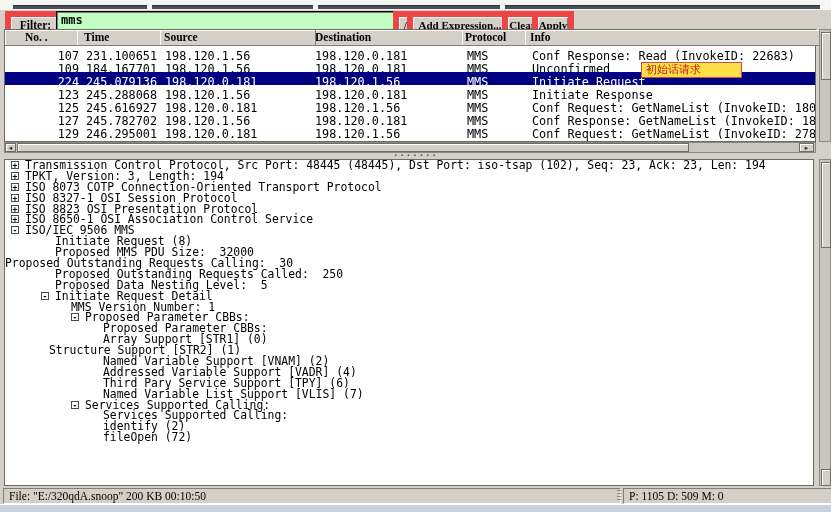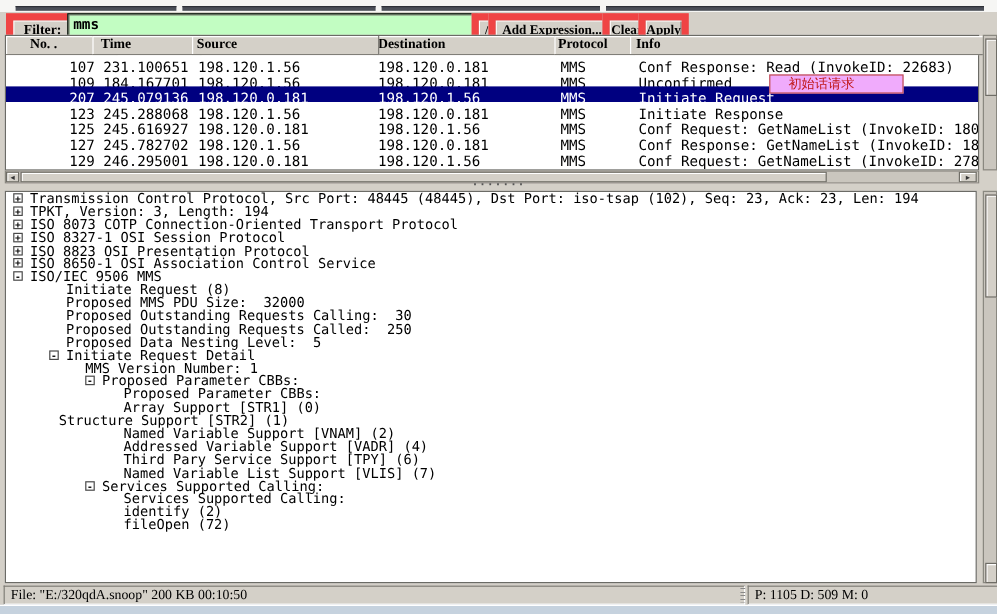--- a/index.html
+++ b/index.html
@@ -23,23 +23,23 @@
        border-bottom:1px solid #807e78;box-shadow:inset 1px 1px 0 #fff;
        font:bold 11.5px "Liberation Serif",serif;line-height:15px;white-space:nowrap;overflow:hidden;color:#000;}
   .rows{position:absolute;left:0;top:16px;width:100%;height:95px;overflow:hidden;background:#fff;}
   .prow{position:relative;height:13px;font:11.8px "DejaVu Sans Mono",monospace;line-height:13px;
        white-space:pre;color:#000;}
   .prow.sel{background:#000080;color:#fff;}
   .pc{position:absolute;top:4px;}
   .c-no{left:0;width:74px;text-align:right;}
   .c-time{left:81px;} .c-src{left:160px;} .c-dst{left:310px;} .c-proto{left:462px;} .c-info{left:527px;}
   
-  .annot{position:absolute;left:641px;top:62px;width:95px;height:14px;background:#f0abfc;
+  .annot{position:absolute;left:641px;top:62px;width:95px;height:14px;background:#fde047;
        border:1px solid #c05050;color:#c01818;font:11px "DejaVu Sans",sans-serif;
-       line-height:14px;padding-left:15px;white-space:nowrap;overflow:hidden;z-index:5;}
+       line-height:14px;padding-left:4px;white-space:nowrap;overflow:hidden;z-index:5;}
   
   .vscroll{position:absolute;width:12px;background:#cac6be;border:1px solid #8a8880;box-sizing:border-box;}
   .thumb{position:absolute;left:1px;width:8px;background:#d4d0c8;border:1px solid #6f6d66;
        box-shadow:inset 1px 1px 0 #fff;}
   .hscroll{position:absolute;left:4px;top:142px;width:812px;height:11px;background:#cac6be;
        border:1px solid #8a8880;box-sizing:border-box;}
   .hs-el{position:absolute;top:0;height:9px;background:#d4d0c8;border:1px solid #6f6d66;
        box-shadow:inset 1px 1px 0 #fff;box-sizing:border-box;font:7px "DejaVu Sans",sans-serif;
        line-height:8px;text-align:center;color:#333;}
   .splitter{position:absolute;left:0px;top:153px;width:831px;height:6px;background:#d4d0c8;
@@ -85,21 +85,21 @@
         <div class="hcell" style="left: 0px; width: 72px; padding-left: 20px;">No. .</div>
         <div class="hcell" style="left: 72px; width: 83px; padding-left: 7px;">Time</div>
         <div class="hcell" style="left: 306px; width: 151px; padding-left: 4px;">Destination</div>
         <div class="hcell" style="left: 155px; width: 151px; padding-left: 4px;">Source</div>
         <div class="hcell" style="left: 457px; width: 63px; padding-left: 3px;">Protocol</div>
         <div class="hcell" style="left: 520px; width: 291px; padding-left: 5px;">Info</div>
       </div>
     <div class="rows">
         <div class="prow"><span class="pc c-no">107</span><span class="pc c-time">231.100651</span><span class="pc c-src">198.120.1.56</span><span class="pc c-dst">198.120.0.181</span><span class="pc c-proto">MMS</span><span class="pc c-info">Conf Response: Read (InvokeID: 22683)</span></div>
         <div class="prow"><span class="pc c-no">109</span><span class="pc c-time">184.167701</span><span class="pc c-src">198.120.1.56</span><span class="pc c-dst">198.120.0.181</span><span class="pc c-proto">MMS</span><span class="pc c-info">Unconfirmed</span></div>
-        <div class="prow sel"><span class="pc c-no">207</span><span class="pc c-time">245.079136</span><span class="pc c-src">198.120.0.181</span><span class="pc c-dst">198.120.1.56</span><span class="pc c-proto">MMS</span><span class="pc c-info">Initiate Request</span></div>
+        <div class="prow sel"><span class="pc c-no">224</span><span class="pc c-time">245.079136</span><span class="pc c-src">198.120.0.181</span><span class="pc c-dst">198.120.1.56</span><span class="pc c-proto">MMS</span><span class="pc c-info">Initiate Request</span></div>
         <div class="prow"><span class="pc c-no">123</span><span class="pc c-time">245.288068</span><span class="pc c-src">198.120.1.56</span><span class="pc c-dst">198.120.0.181</span><span class="pc c-proto">MMS</span><span class="pc c-info">Initiate Response</span></div>
         <div class="prow"><span class="pc c-no">125</span><span class="pc c-time">245.616927</span><span class="pc c-src">198.120.0.181</span><span class="pc c-dst">198.120.1.56</span><span class="pc c-proto">MMS</span><span class="pc c-info">Conf Request: GetNameList (InvokeID: 180)</span></div>
         <div class="prow"><span class="pc c-no">127</span><span class="pc c-time">245.782702</span><span class="pc c-src">198.120.1.56</span><span class="pc c-dst">198.120.0.181</span><span class="pc c-proto">MMS</span><span class="pc c-info">Conf Response: GetNameList (InvokeID: 180)</span></div>
         <div class="prow"><span class="pc c-no">129</span><span class="pc c-time">246.295001</span><span class="pc c-src">198.120.0.181</span><span class="pc c-dst">198.120.1.56</span><span class="pc c-proto">MMS</span><span class="pc c-info">Conf Request: GetNameList (InvokeID: 278)</span></div>
         <div class="prow"><span class="pc c-no">131</span><span class="pc c-time">246.446143</span><span class="pc c-src">198.120.1.56</span><span class="pc c-dst">198.120.0.181</span><span class="pc c-proto">MMS</span><span class="pc c-info">Conf Response: GetNameList (InvokeID: 278)</span></div>
       </div>
   </div>
 
   <div class="annot">初始话请求</div>
 
@@ -119,21 +119,21 @@
     <div id="detail-lines">
         <div class="tline" style="padding-left: 20px;"><span class="exp" style="left: 6px;">+</span><span>Transmission Control Protocol, Src Port: 48445 (48445), Dst Port: iso-tsap (102), Seq: 23, Ack: 23, Len: 194</span></div>
         <div class="tline" style="padding-left: 20px;"><span class="exp" style="left: 6px;">+</span><span>TPKT, Version: 3, Length: 194</span></div>
         <div class="tline" style="padding-left: 20px;"><span class="exp" style="left: 6px;">+</span><span>ISO 8073 COTP Connection-Oriented Transport Protocol</span></div>
         <div class="tline" style="padding-left: 20px;"><span class="exp" style="left: 6px;">+</span><span>ISO 8327-1 OSI Session Protocol</span></div>
         <div class="tline" style="padding-left: 20px;"><span class="exp" style="left: 6px;">+</span><span>ISO 8823 OSI Presentation Protocol</span></div>
         <div class="tline" style="padding-left: 20px;"><span class="exp" style="left: 6px;">+</span><span>ISO 8650-1 OSI Association Control Service</span></div>
         <div class="tline" style="padding-left: 20px;"><span class="exp" style="left: 6px;">-</span><span>ISO/IEC 9506 MMS</span></div>
         <div class="tline" style="padding-left: 50px;"><span>Initiate Request (8)</span></div>
         <div class="tline" style="padding-left: 50px;"><span>Proposed MMS PDU Size:  32000</span></div>
-        <div class="tline" style="padding-left: 50px;"><span>Proposed Outstanding Requests Calling:  30</span></div>
+        <div class="tline" style=""><span>Proposed Outstanding Requests Calling:  30</span></div>
         <div class="tline" style="padding-left: 50px;"><span>Proposed Outstanding Requests Called:  250</span></div>
         <div class="tline" style="padding-left: 50px;"><span>Proposed Data Nesting Level:  5</span></div>
         <div class="tline" style="padding-left: 50px;"><span class="exp" style="left: 36px;">-</span><span>Initiate Request Detail</span></div>
         <div class="tline" style="padding-left: 66px;"><span>MMS Version Number: 1</span></div>
         <div class="tline" style="padding-left: 80px;"><span class="exp" style="left: 66px;">-</span><span>Proposed Parameter CBBs:</span></div>
         <div class="tline" style="padding-left: 98px;"><span>Proposed Parameter CBBs:</span></div>
         <div class="tline" style="padding-left: 98px;"><span>Array Support [STR1] (0)</span></div>
         <div class="tline" style="padding-left: 44px;"><span>Structure Support [STR2] (1)</span></div>
         <div class="tline" style="padding-left: 98px;"><span>Named Variable Support [VNAM] (2)</span></div>
         <div class="tline" style="padding-left: 98px;"><span>Addressed Variable Support [VADR] (4)</span></div>

